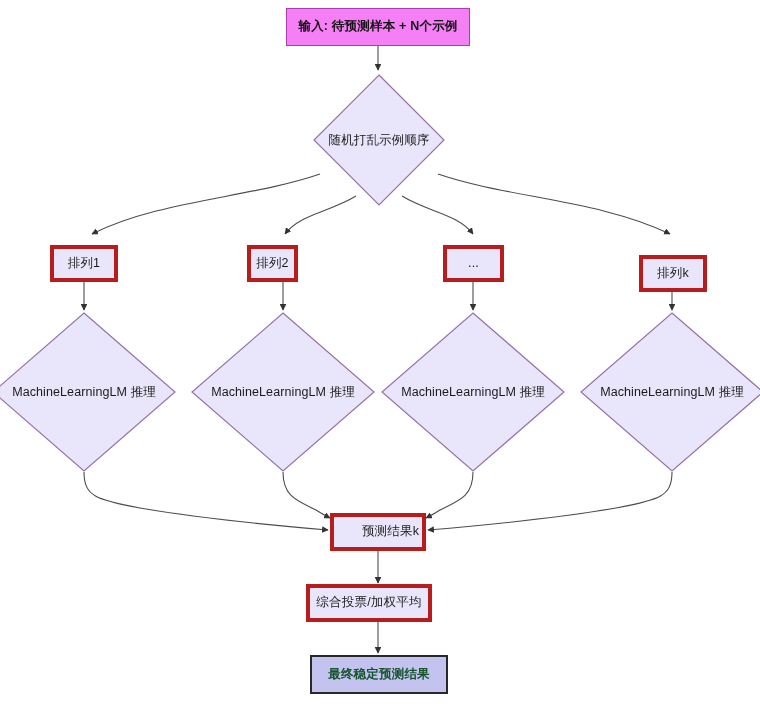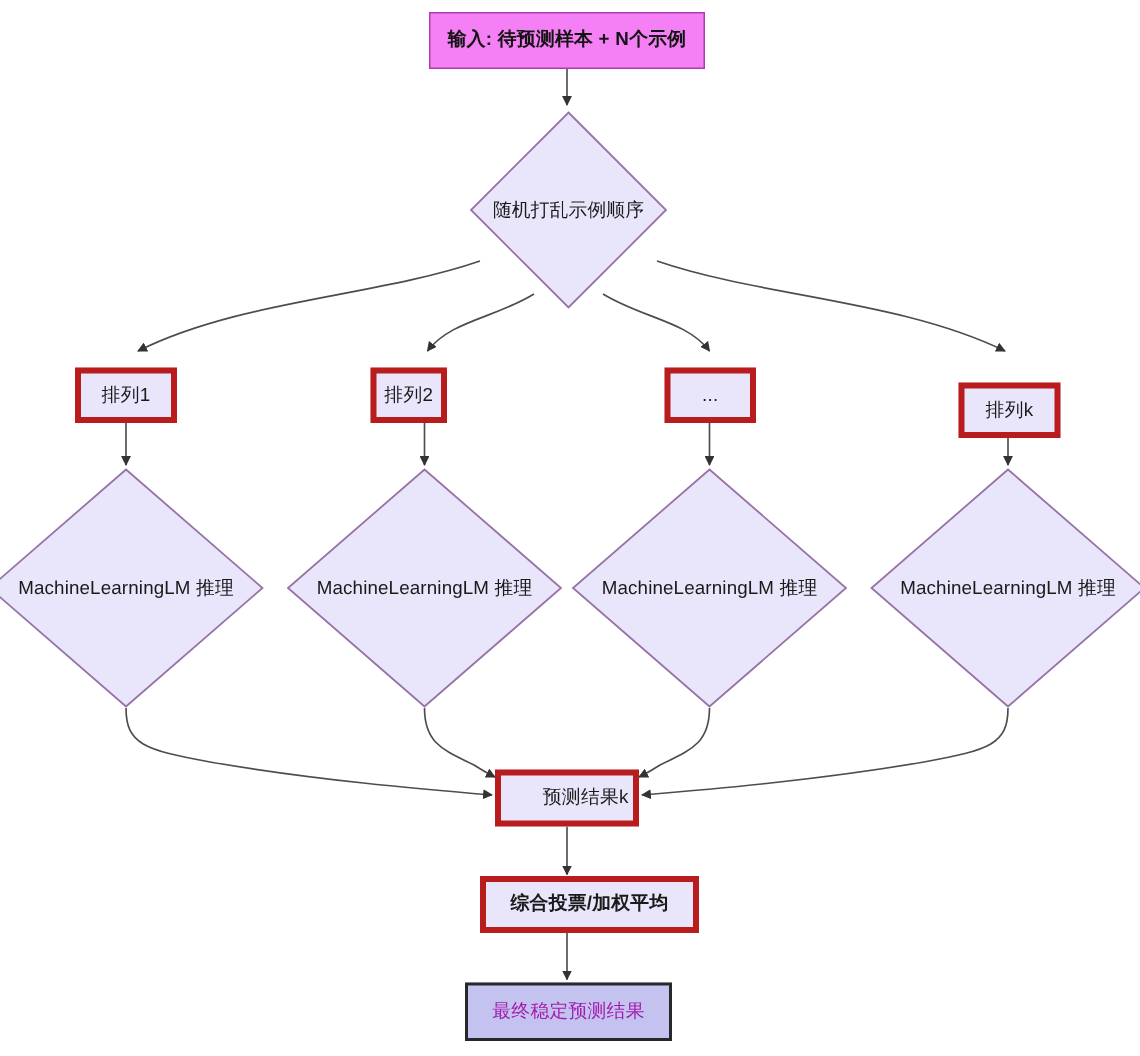--- a/index.html
+++ b/index.html
@@ -45,22 +45,22 @@
   .rect.input-node {
     border: 1px solid #b03bb0;
     background: #f57ff5;
     color: #141414;
     font-weight: bold;
     font-size: 12.5px;
   }
   .rect.final-node {
     border: 2px solid #28282b;
     background: #c4c2ef;
-    color: #a21caf;
-    font-weight: normal;
+    color: #14532d;
+    font-weight: bold;
     font-size: 12.5px;
   }
   
   .diamond-wrap {
     position: absolute;
   }
   .diamond-shape {
     position: absolute;
     left: 0;
     top: 0;
@@ -157,17 +157,17 @@
 
   <div class="diamond-wrap" style="left:580px; top:312px; width:184px; height:160px;">
     <svg class="diamond-shape" viewBox="0 0 184 160" preserveAspectRatio="none">
       <polygon points="92,1 183,80 92,159 1,80" fill="#e9e5fb" stroke="#9673a6" stroke-width="1.2"></polygon>
     </svg>
     <div class="diamond-label">MachineLearningLM 推理</div>
   </div>
 
   <div class="node rect" style="left:330px; top:513px; width:96px; height:38px;padding-left:25px;">预测结果k</div>
 
-  <div class="node rect" style="left:320px; top:584px; width:146px; height:38px;font-weight:bold;">综合投票/加权平均</div>
+  <div class="node rect" style="left:306px; top:584px; width:126px; height:38px;">综合投票/加权平均</div>
 
   <div class="node rect final-node" style="left:310px; top:655px; width:138px; height:39px;">最终稳定预测结果</div>
 
 </div>
 
 </body></html>

